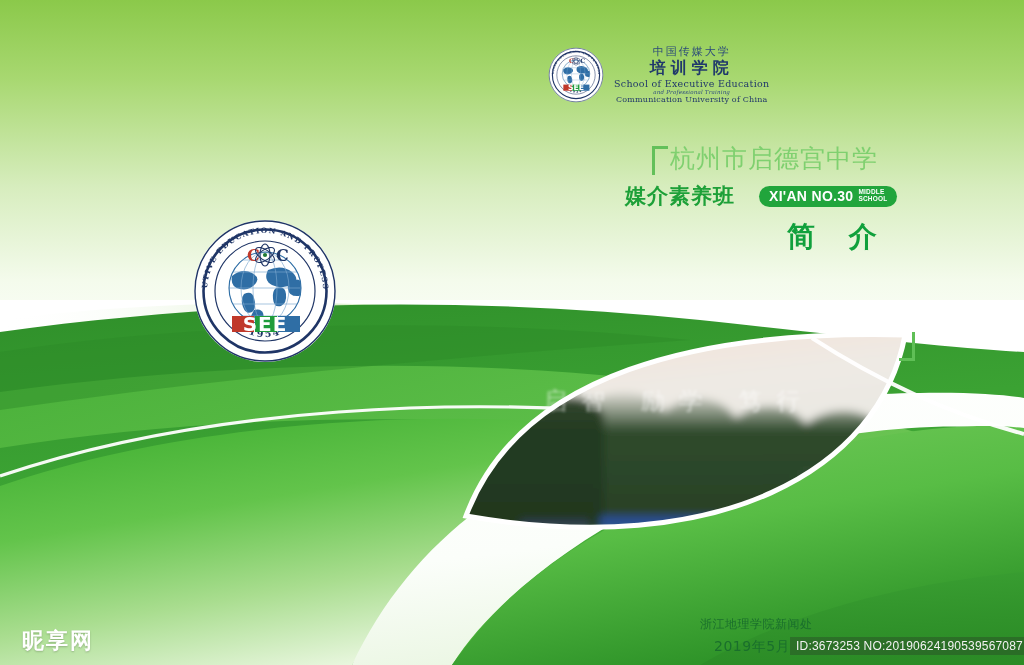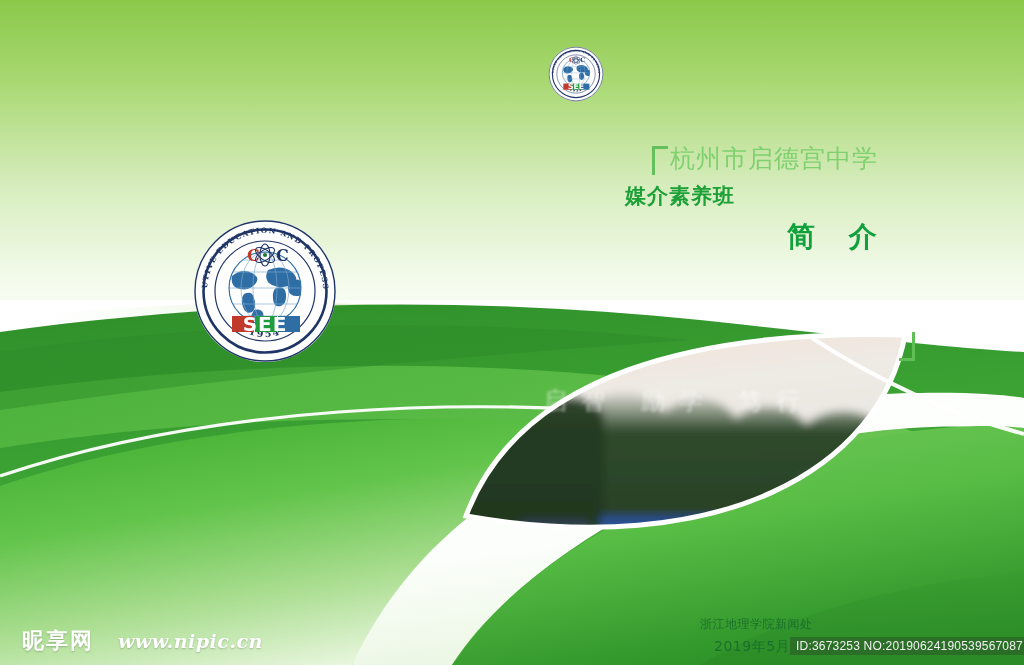--- a/index.html
+++ b/index.html
@@ -412,42 +412,55 @@
           <ellipse cx="73" cy="37" rx="11" ry="5" transform="rotate(-35 73 37)"></ellipse>
           <ellipse cx="73" cy="37" rx="5" ry="11"></ellipse>
         </g>
         <rect x="40" y="98" width="22" height="16" fill="#c0392b"></rect>
         <rect x="63" y="98" width="22" height="16" fill="#1f9c3c"></rect>
         <rect x="86" y="98" width="22" height="16" fill="#2f6ea5"></rect>
         <text x="73" y="113" text-anchor="middle" font-family="'DejaVu Sans','Liberation Sans',sans-serif" font-size="20" font-weight="bold" fill="#ffffff">SEE</text>
       </svg>
     </div>
 
+    <div id="brand-text">
+      <div id="brand-cn-university">中国传媒大学</div>
+      <div id="brand-cn-college">培训学院</div>
+      <div id="brand-en-1">School of Executive Education</div>
+      <div id="brand-en-2">and Professional Training</div>
+      <div id="brand-en-3">Communication University of China</div>
+    </div>
   </div>
 
   <div id="title-block">
     <div class="corner" id="corner-tl"></div>
     <div class="corner" id="corner-br"></div>
 
     <div id="school-name">杭州市启德宫中学</div>
 
     <div id="course-row">
       <div id="course-name">媒介素养班</div>
+      <div id="school-badge">
+        <span id="badge-main">XI'AN NO.30</span>
+        <span id="badge-sub">
+          <span>MIDDLE</span>
+          <span>SCHOOL</span>
+        </span>
+      </div>
     </div>
 
     <div id="doc-kind">简 介</div>
   </div>
 
   <div id="photo-caption">启智 励学 笃行</div>
 
   <div id="footer">
     <div id="issuer">浙江地理学院新闻处</div>
     <div id="issue-date">2019年5月</div>
   </div>
 
   <div id="wm-id">ID:3673253 NO:20190624190539567087</div>
 
   <div id="wm-brand">
     <span id="wm-cn">昵享网</span>
-    <span id="wm-url">www.nipic.cn</span>
   </div>
 
 </div>
 
 </body></html>

